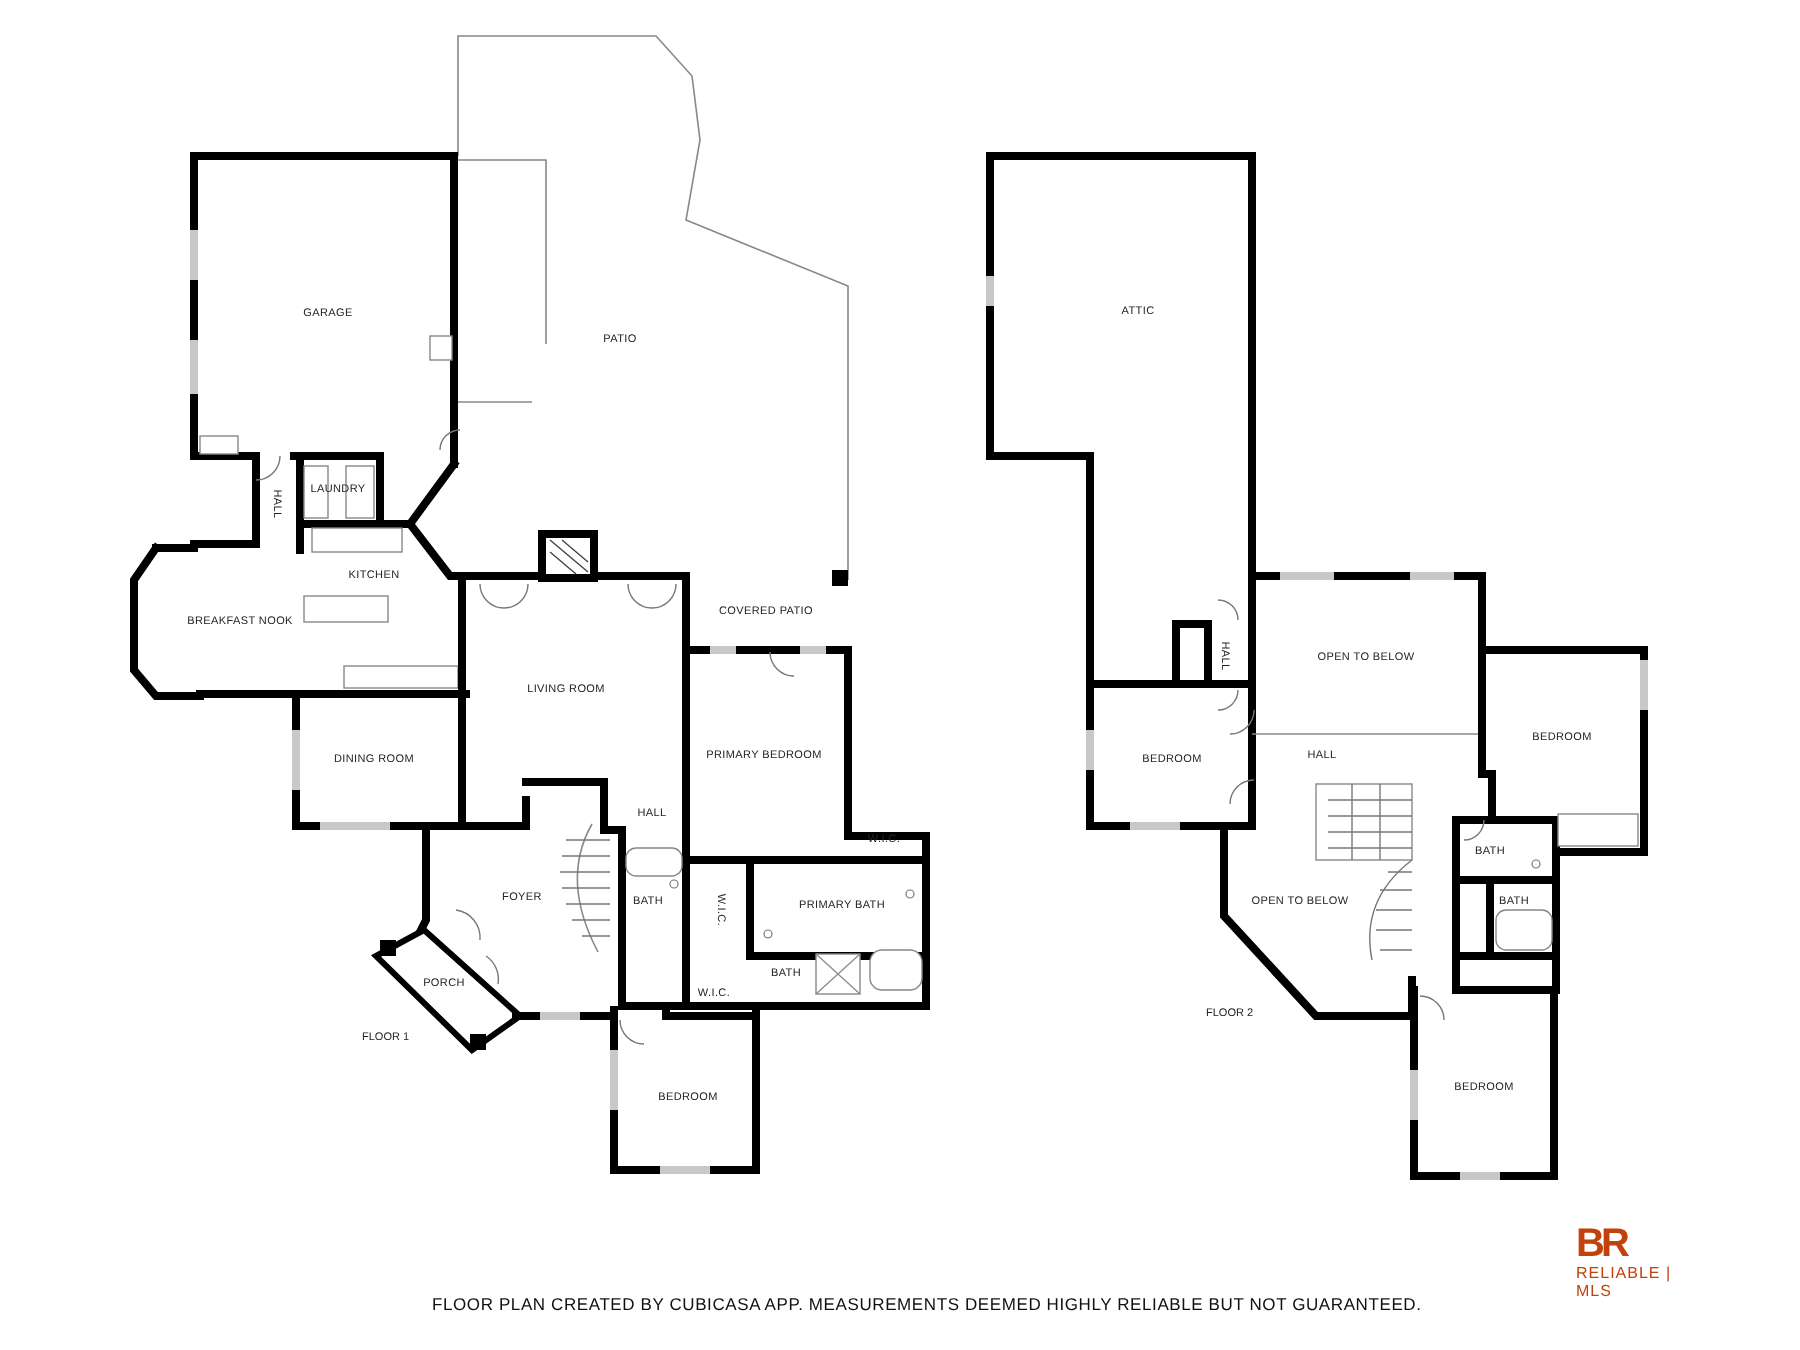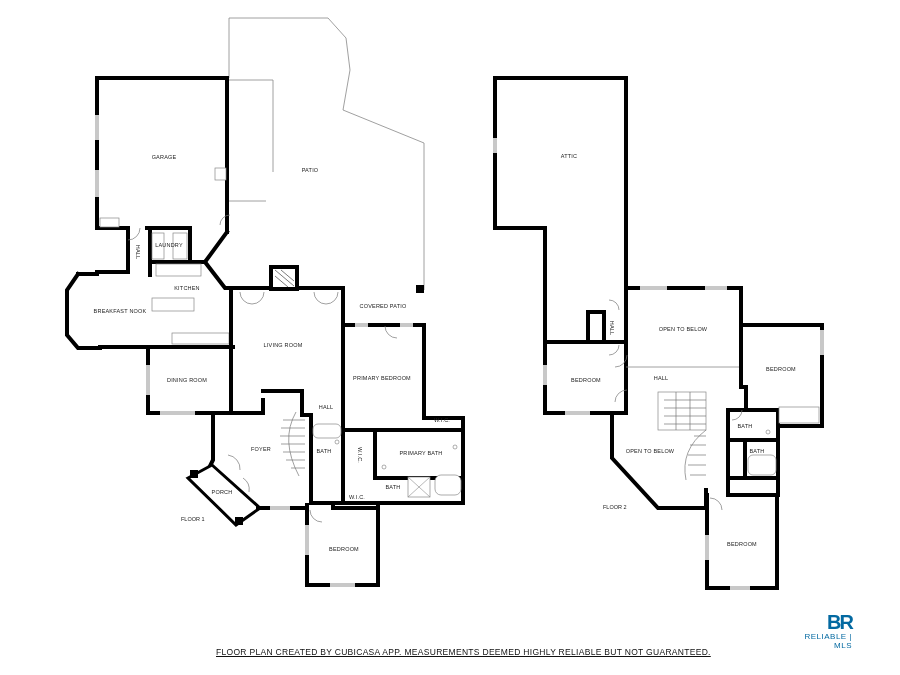--- a/index.html
+++ b/index.html
@@ -5,22 +5,22 @@
   html, body { margin:0; padding:0; background:#ffffff; }
   body { width:900px; height:675px; position:relative; overflow:hidden; font-family:"Liberation Sans", sans-serif; }
   svg#plan { position:absolute; left:0; top:0; width:900px; height:675px; }
   .wall { stroke:#000; stroke-width:4; fill:none; stroke-linecap:square; stroke-linejoin:miter; }
   .thin { stroke:#888; stroke-width:0.8; fill:none; }
   .win  { stroke:#c8c8c8; stroke-width:4; }
   .door { stroke:#777; stroke-width:0.7; fill:none; }
   .fix  { stroke:#888; stroke-width:0.7; fill:#fff; }
   .lbl { position:absolute; font-size:5.5px; color:#222; letter-spacing:0.2px; white-space:nowrap; transform:translate(-50%,-50%); }
   .flr { position:absolute; font-size:5.5px; color:#222; white-space:nowrap; }
-  .disclaimer { position:absolute; left:216px; top:647px; font-size:8.5px; color:#111; letter-spacing:0.3px; white-space:nowrap;text-decoration:underline; }
-  .logo { position:absolute; left:788px; top:612px; width:64px; text-align:right; color:#0369a1; }
+  .disclaimer { position:absolute; left:216px; top:647px; font-size:8.5px; color:#111; letter-spacing:0.3px; white-space:nowrap; }
+  .logo { position:absolute; left:788px; top:612px; width:64px; text-align:left; color:#c2410c; }
   .logo .mark { font-size:20px; font-weight:bold; letter-spacing:-2px; line-height:20px; }
   .logo .name { font-size:8px; letter-spacing:0.5px; }
 </style>
 </head>
 <body>
 
 <svg id="plan" viewBox="0 0 900 675" xmlns="http://www.w3.org/2000/svg">
 
   <g>
 

